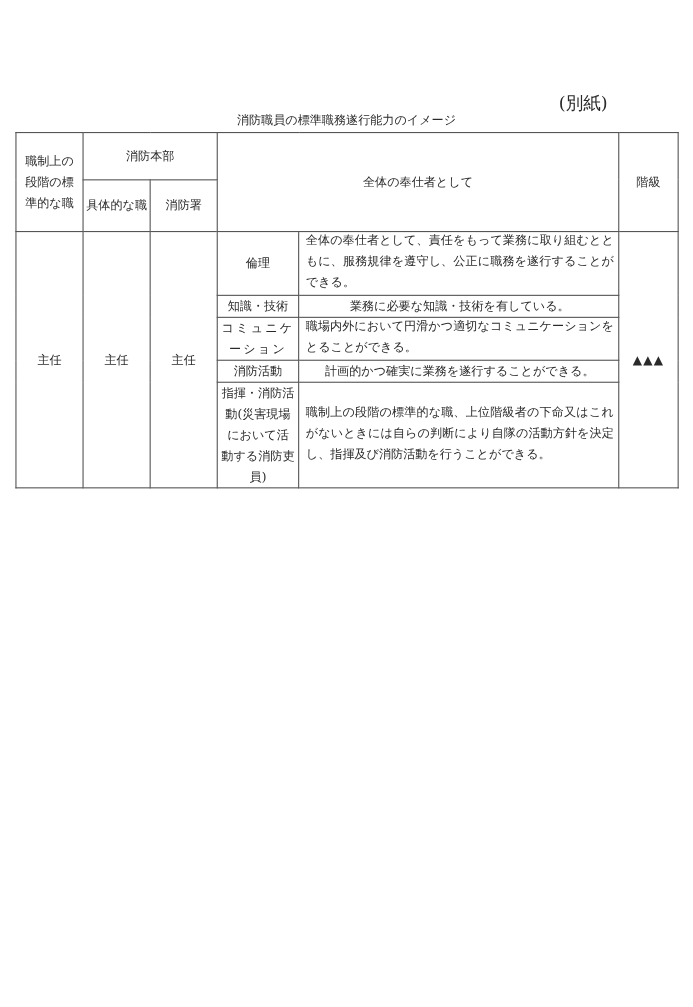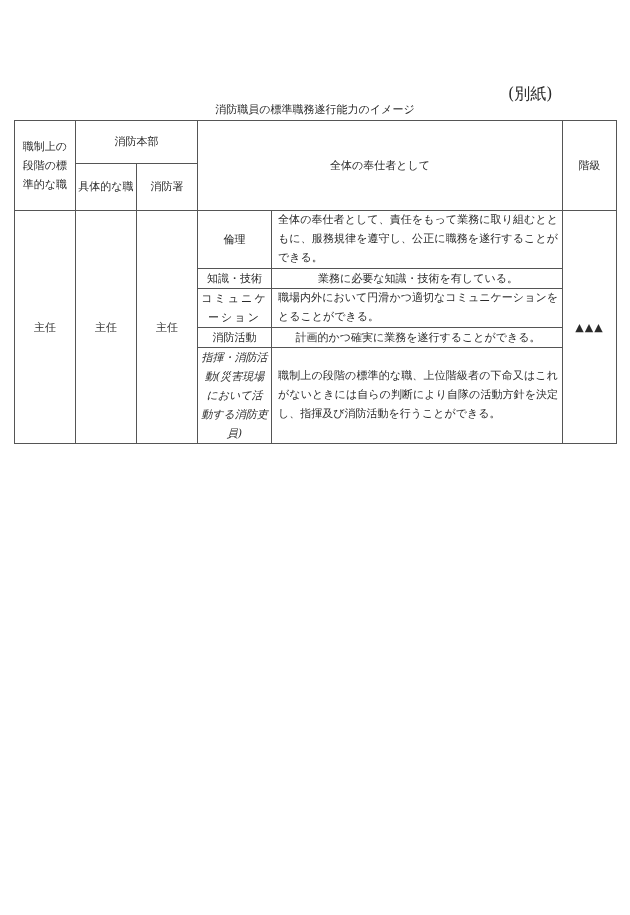--- a/index.html
+++ b/index.html
@@ -55,17 +55,17 @@
   </tr>
   <tr style="height:38px">
     <td class="c" style="padding:0 2px; letter-spacing:2px;">コミュニケーション</td>
     <td class="t jst">職場内外において円滑かつ適切なコミュニケーションをとることができる。</td>
   </tr>
   <tr style="height:19px">
     <td class="c">消防活動</td>
     <td class="t">計画的かつ確実に業務を遂行することができる。</td>
   </tr>
   <tr style="height:95px">
-    <td class="c" style="padding:0 3px;font-style:italic;">指揮・消防活動(災害現場において活動する消防吏員)</td>
+    <td class="c" style="padding:0 3px;">指揮・消防活動(災害現場において活動する消防吏員)</td>
     <td class="t jst">職制上の段階の標準的な職、上位階級者の下命又はこれがないときには自らの判断により自隊の活動方針を決定し、指揮及び消防活動を行うことができる。</td>
   </tr>
 </tbody>
   </table>
 
 </body></html>

